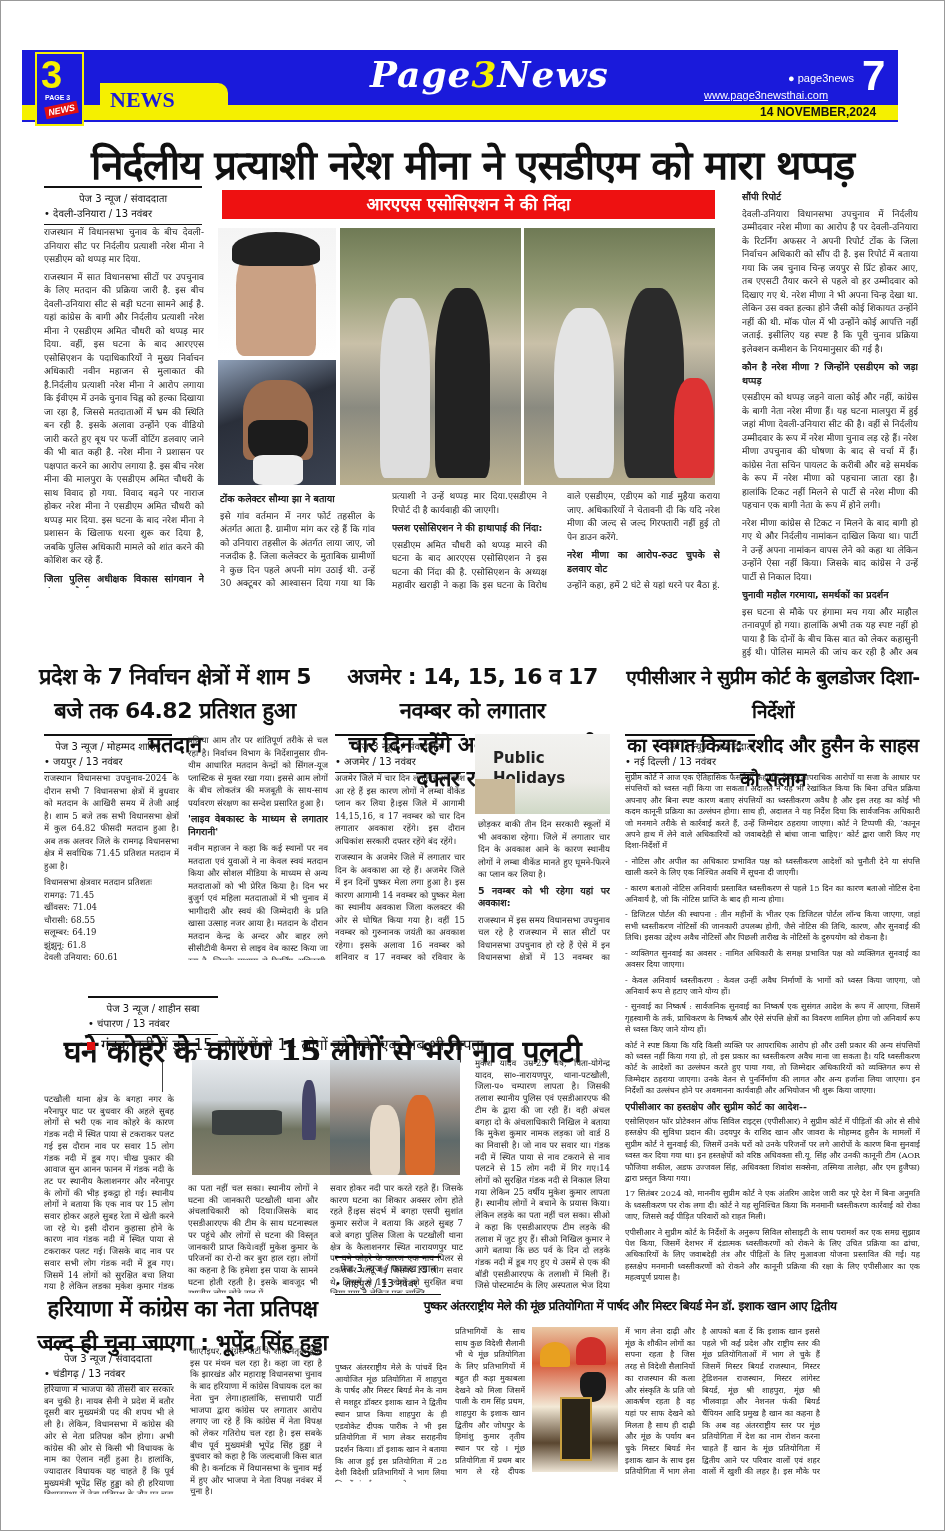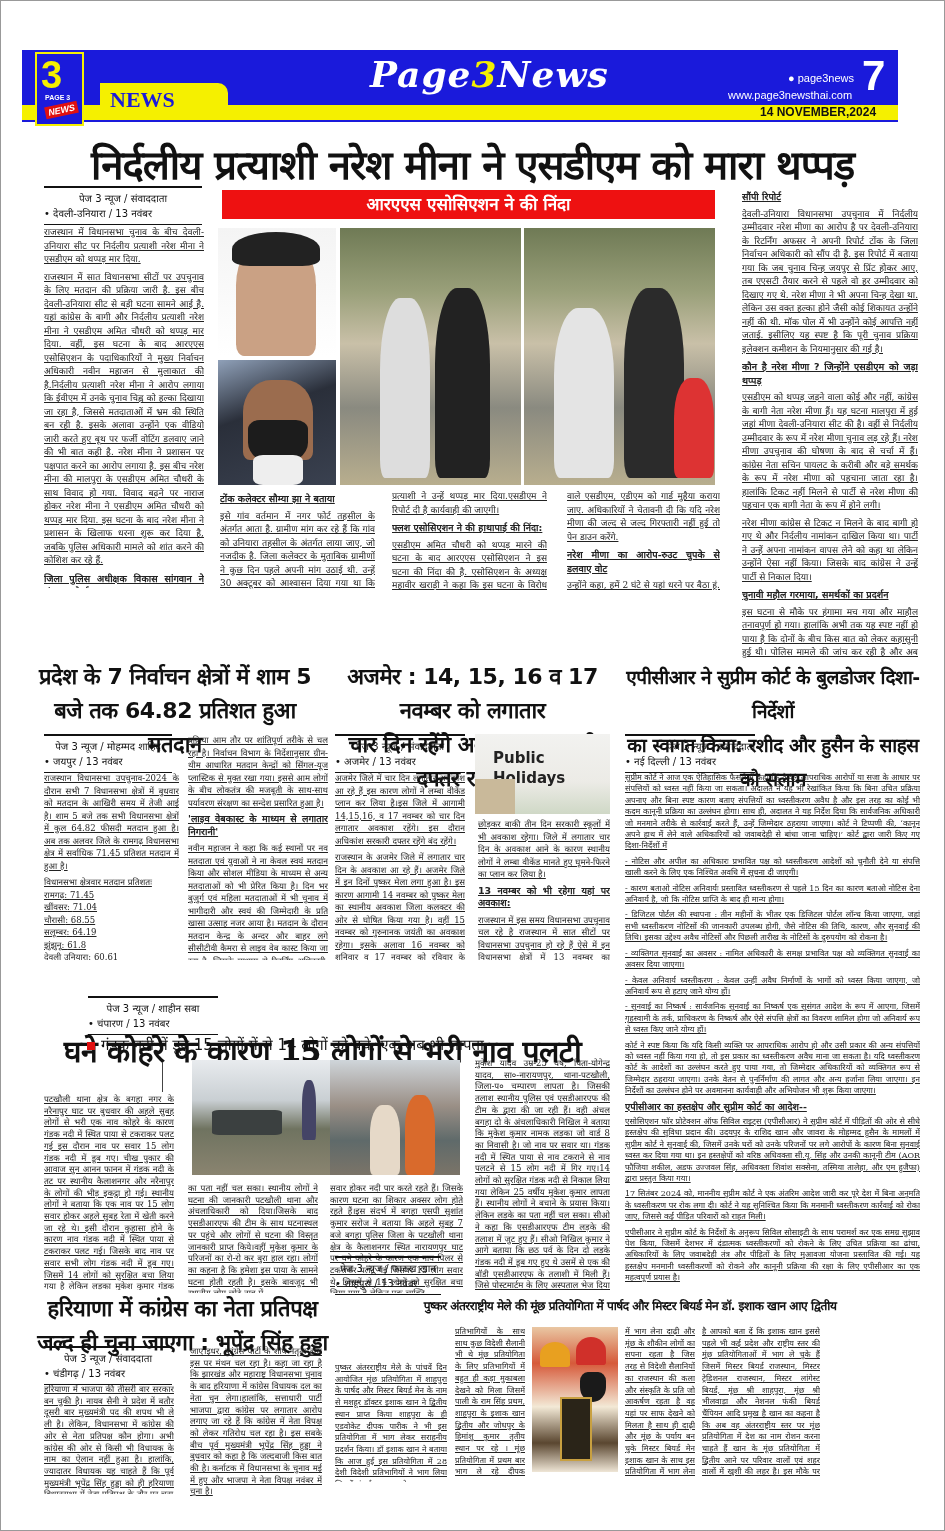--- a/index.html
+++ b/index.html
@@ -10,30 +10,30 @@
   .mast-yellow{position:absolute;left:22px;top:105px;width:876px;height:15px;background:#f5f000;}
   .mast-tab{position:absolute;left:100px;top:83px;width:128px;height:37px;background:#f5f000;border-radius:0 10px 0 0;}
   .logo-box{position:absolute;left:35px;top:52px;width:45px;height:70px;background:#1a1adb;border:2px solid #f5f000;}
   .logo-3{position:absolute;left:4px;top:0px;font:bold 38px "Liberation Sans",sans-serif;color:#f5f000;}
   .logo-p3{position:absolute;left:8px;top:40px;font:bold 7px "Liberation Sans",sans-serif;color:#fff;}
   .logo-news{position:absolute;left:8px;top:50px;font:italic bold 9px "Liberation Sans",sans-serif;color:#fff;background:#e01010;padding:1px 3px;transform:rotate(-12deg);}
   .world{position:absolute;left:110px;top:87px;font:bold 22px "Liberation Serif",serif;color:#1a1adb;}
   .brand{position:absolute;left:370px;top:53px;font:bold italic 36px "DejaVu Serif",serif;color:#fff;letter-spacing:1px;}
   .brand .three{color:#f5f000;}
   .handle{position:absolute;left:788px;top:72px;font:11px "Liberation Sans",sans-serif;color:#fff;}
-  .site{position:absolute;left:728px;top:89px;font:11px "Liberation Sans",sans-serif;color:#fff;}
+  .site{position:absolute;left:704px;top:89px;font:11px "Liberation Sans",sans-serif;color:#fff;text-decoration:underline;}
   .pgnum{position:absolute;left:862px;top:52px;font:bold 42px "Liberation Sans",sans-serif;color:#fff;}
   .date{position:absolute;left:760px;top:105px;font:bold 12px "Liberation Sans",sans-serif;color:#111;}
   
   .h1{position:absolute;left:0;width:945px;text-align:center;font:bold 40px "DejaVu Sans",sans-serif;letter-spacing:-1px;}
   .h2{position:absolute;text-align:center;font:bold 22px "DejaVu Sans",sans-serif;line-height:34px;letter-spacing:-0.5px;}
   .byline{position:absolute;font:10px "DejaVu Sans",sans-serif;border-top:2px solid #111;border-bottom:1.5px solid #111;padding:3px 0 3px 0;line-height:15px;}
   .byline .b1{text-align:center;display:block;}
   .byline .b2{display:block;}
-  .col{position:absolute;font:9px "DejaVu Serif",serif;line-height:13.5px;text-align:justify;color:#222;overflow:hidden;text-decoration:underline;}
+  .col{position:absolute;font:9px "DejaVu Serif",serif;line-height:13.5px;text-align:justify;color:#222;overflow:hidden;}
   .col p{margin:0 0 4px 0;}
   .col .sub{font-weight:bold;font-family:"DejaVu Sans",sans-serif;font-size:9.5px;margin-top:2px;}
   .redbar{position:absolute;left:222px;top:190px;width:493px;height:29px;background:#ee1111;color:#fff;font:bold 17px "DejaVu Sans",sans-serif;text-align:center;line-height:29px;}
   .photo{position:absolute;overflow:hidden;}
   .ph-face1{background:linear-gradient(180deg,#f4f4f4 0%,#fff 100%);}
   .ph-face2{background:linear-gradient(160deg,#8fa0b8 0%,#2a2f3a 40%,#3a4150 100%);}
   .ph-scene{background:linear-gradient(180deg,#6f7a55 0%,#9aa07a 25%,#c9c0a8 45%,#8a8a80 70%,#b8ae8e 100%);}
   .ph-boat{background:linear-gradient(180deg,#e8ebee 0%,#c9cfd3 35%,#6f7360 60%,#8a8470 100%);}
   .ph-boat2{background:linear-gradient(180deg,#cfd5da 0%,#9a8f86 40%,#5f6a6a 70%,#7b7468 100%);}
   .ph-mela{background:linear-gradient(180deg,#e9c7a3 0%,#d65a3a 25%,#f3e9d6 55%,#5a4630 80%,#efe6d6 100%);}
@@ -166,21 +166,21 @@
 </div>
 <div class="photo ph-hol" style="left:475px;top:734px;width:135px;height:80px;">
   <div class="hol-title">
       <div>Public</div>
       <div>Holidays</div>
     </div>
   <div style="position:absolute;left:0;top:45px;width:40px;height:35px;background:#c9b99a;"></div>
 </div>
 <div class="col" style="left:478px;top:818px;width:132px;height:142px;font-size:8.5px;line-height:12.5px;">
   <p>छोड़कर बाकी तीन दिन सरकारी स्कूलों में भी अवकाश रहेगा। जिले में लगातार चार दिन के अवकाश आने के कारण स्थानीय लोगों ने लम्बा वीकेंड मानते हुए घूमने-फिरने का प्लान कर लिया है।</p>
-  <p class="sub">13 नवम्बर को भी रहेगा यहां पर अवकाश:</p>
+  <p class="sub">5 नवम्बर को भी रहेगा यहां पर अवकाश:</p>
   <p>राजस्थान में इस समय विधानसभा उपचुनाव चल रहे है राजस्थान में सात सीटों पर विधानसभा उपचुनाव हो रहे हैं ऐसे में इन विधानसभा क्षेत्रों में 13 नवम्बर का अवकाश रहेगा</p>
 </div>
 
 <div class="h2" style="left:618px;top:660px;width:310px;font-size:19px;">
   <div>एपीसीआर ने सुप्रीम कोर्ट के बुलडोजर दिशा-निर्देशों</div>
   <div>का स्वागत किया: रशीद और हुसैन के साहस को सलाम</div>
 </div>
 <div class="byline" style="left:625px;top:734px;width:130px;">
   <span class="b1" style="text-align:right;">पेज 3 न्यूज / संवाददाता</span>
   <span class="b2">• नई दिल्ली  /  13  नवंबर</span>

